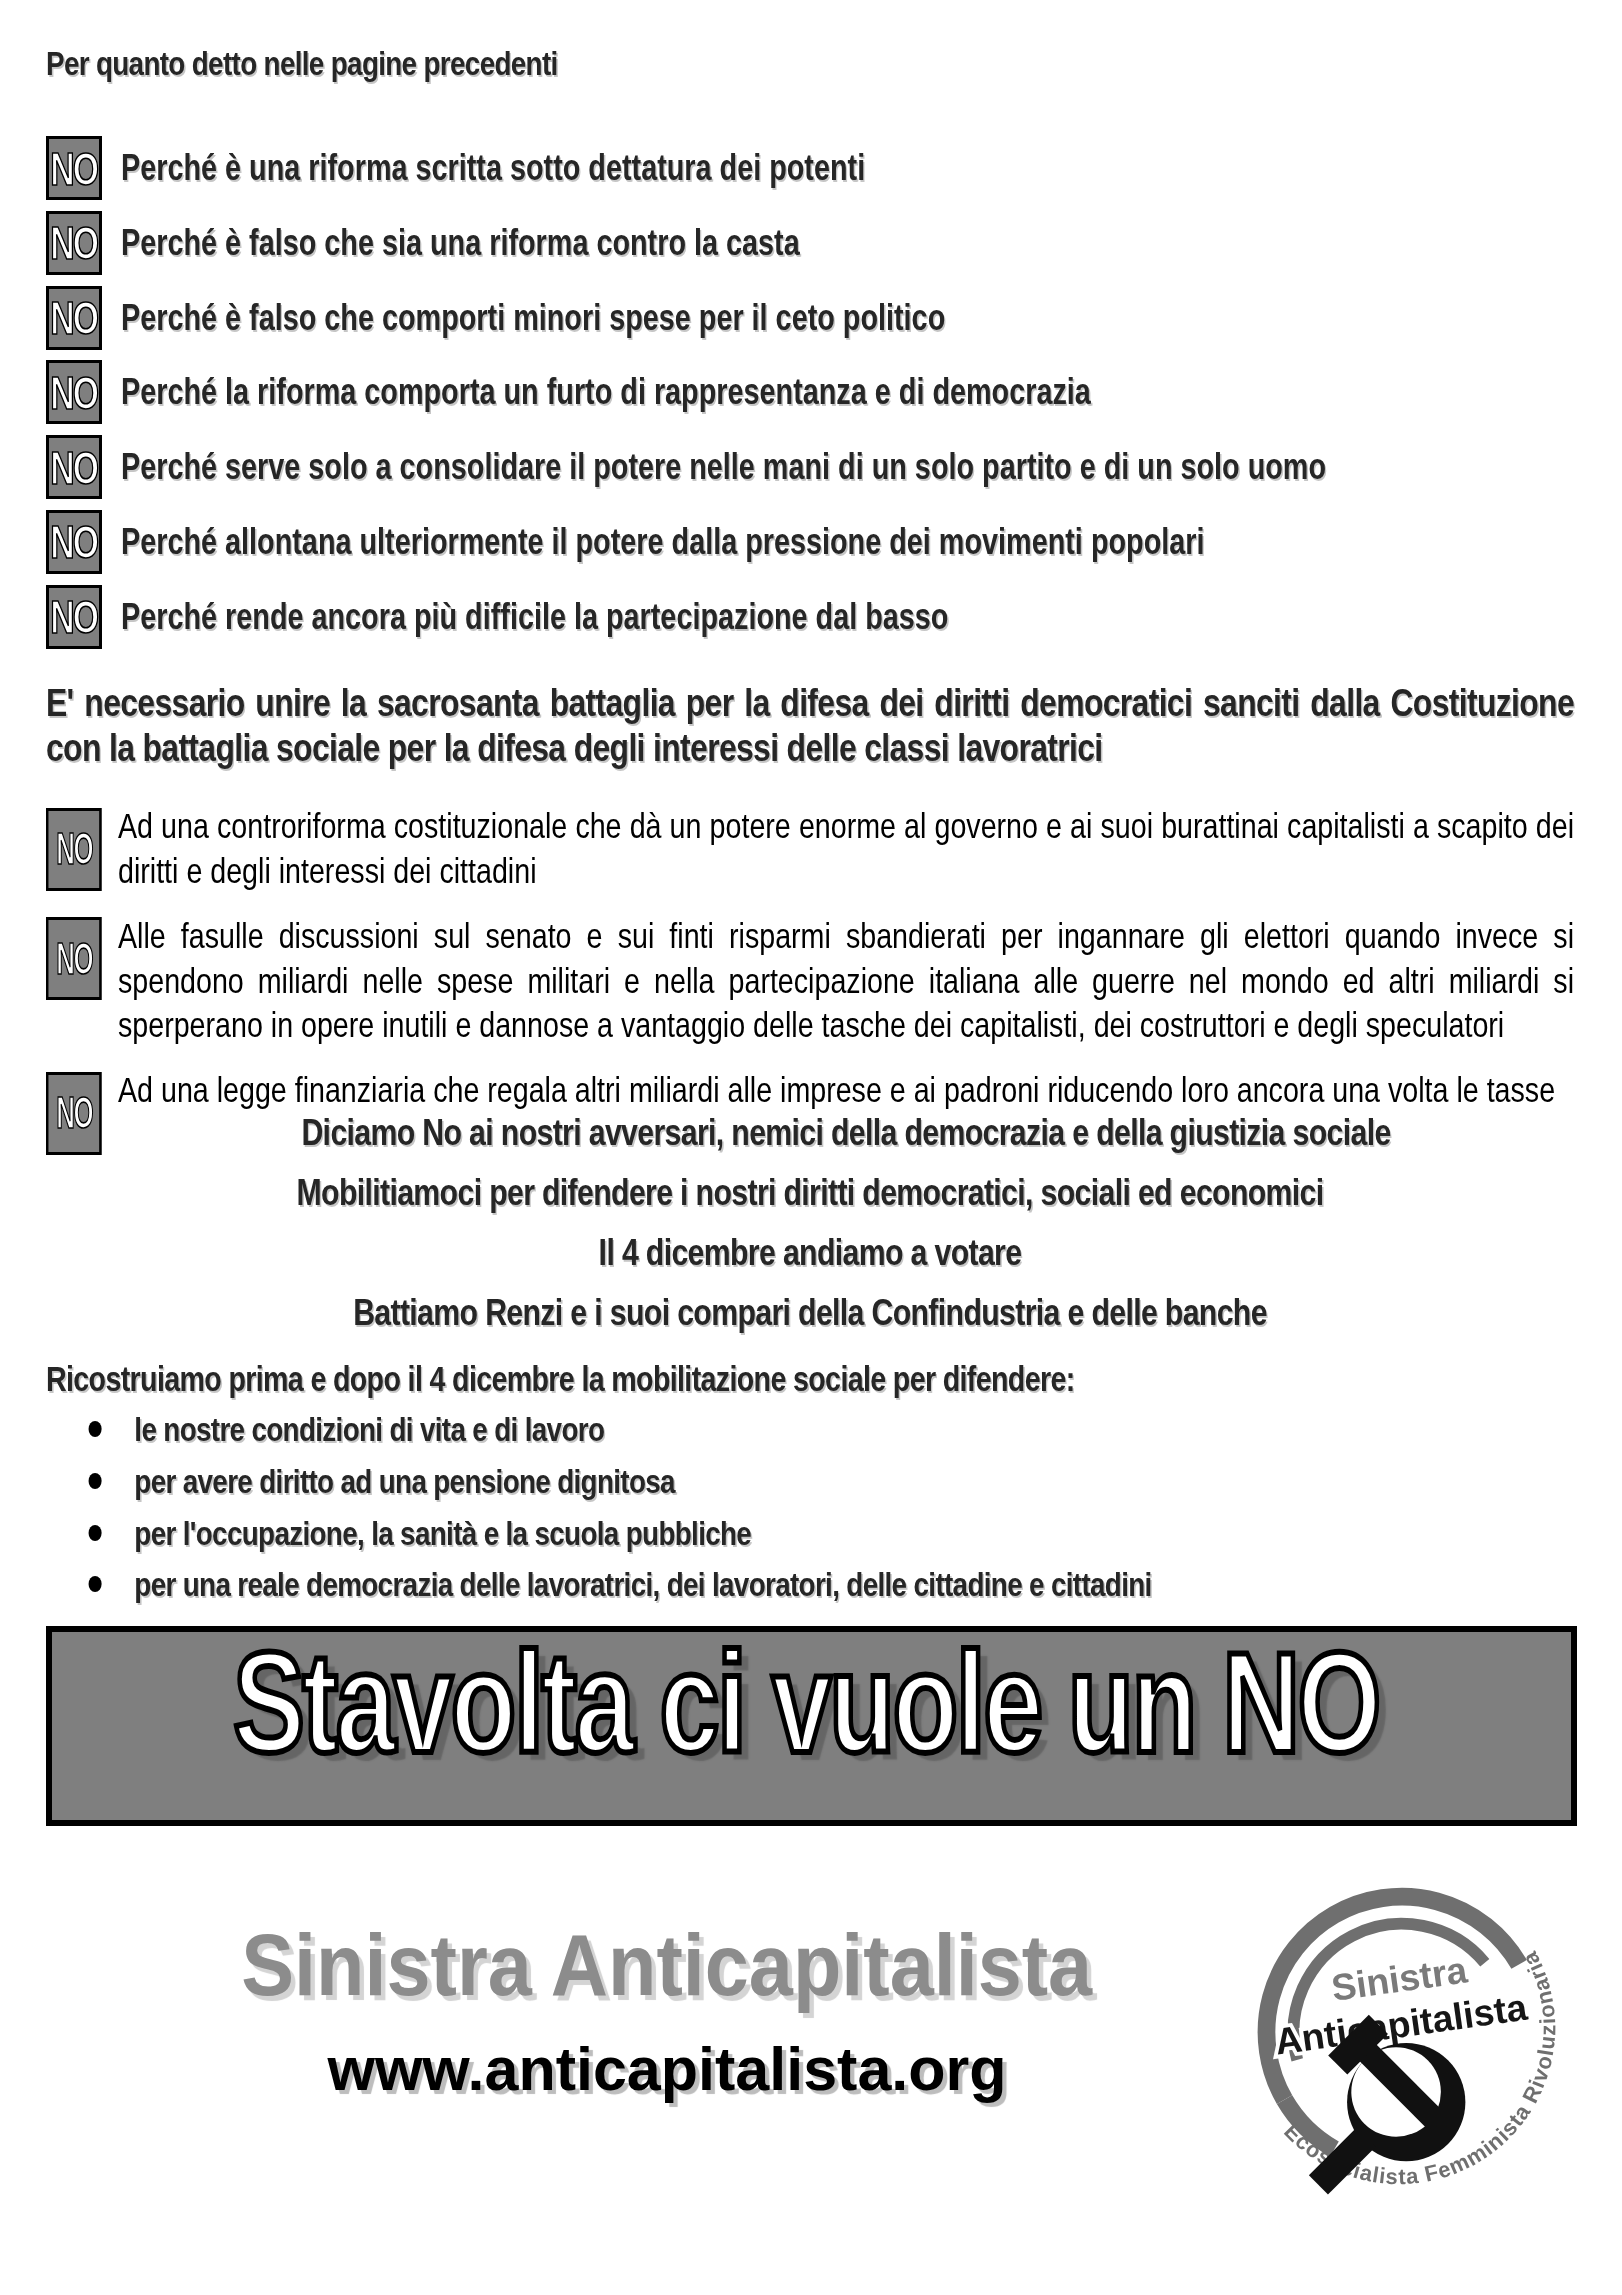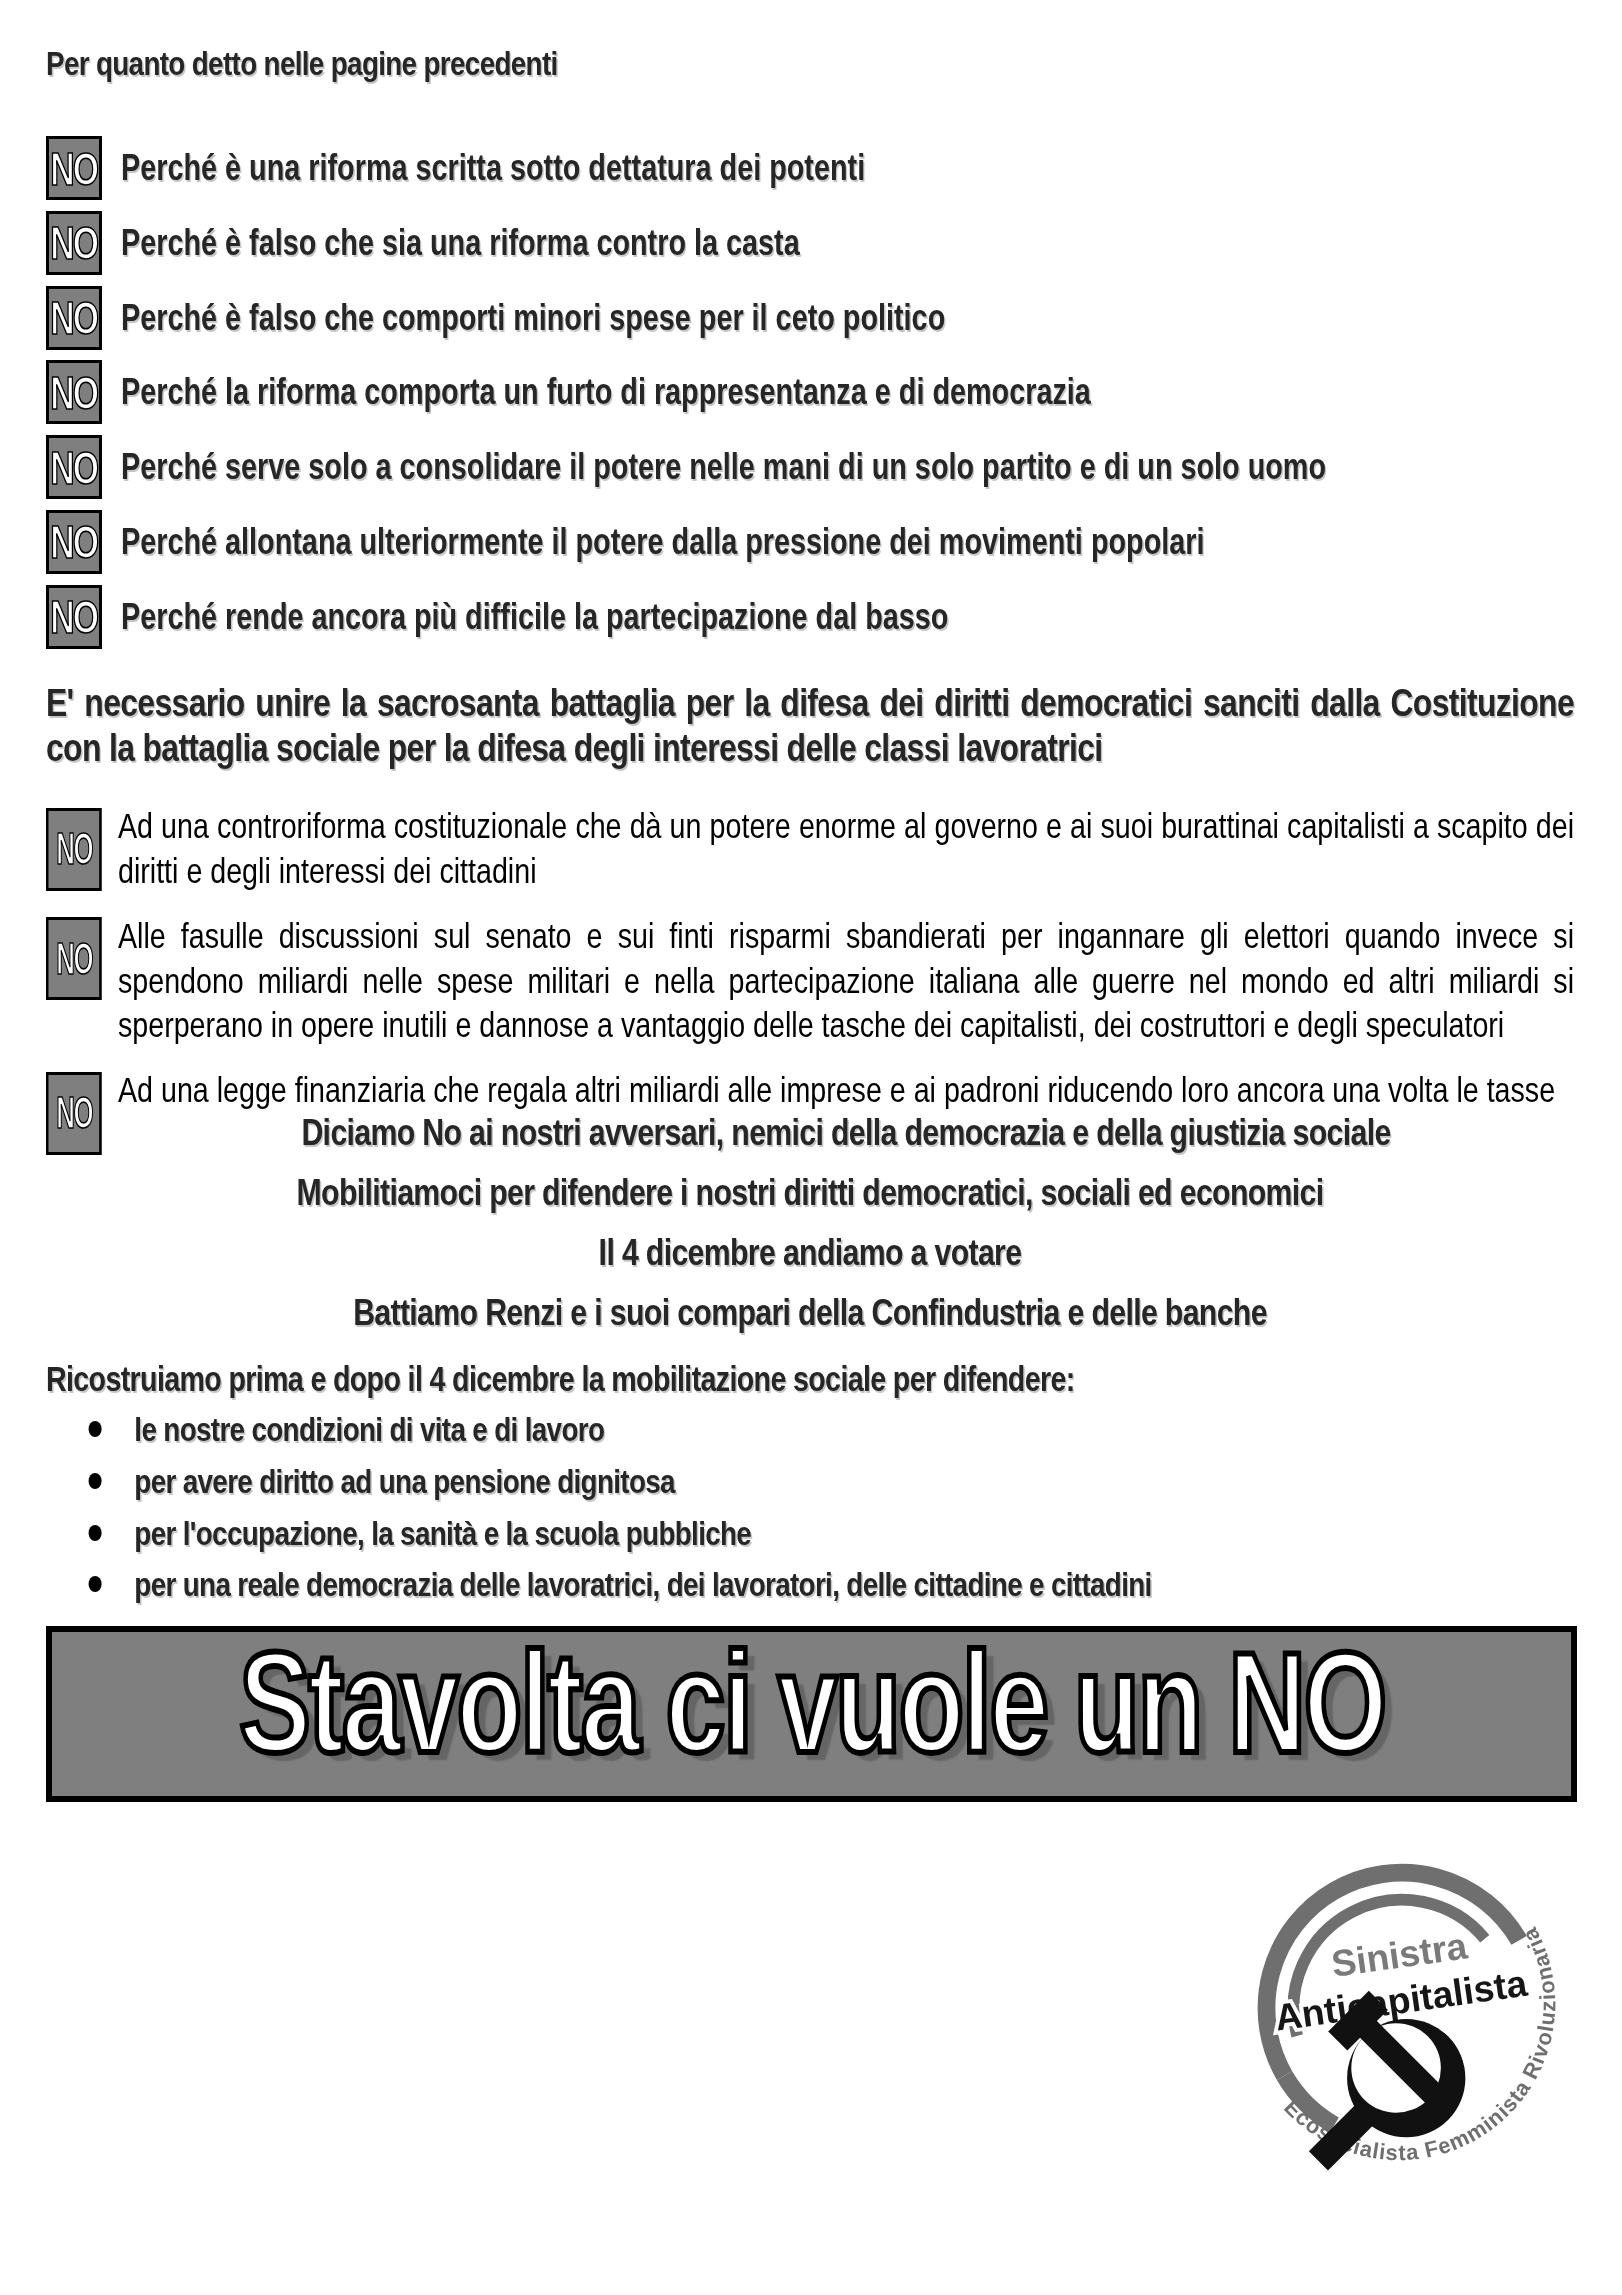--- a/index.html
+++ b/index.html
@@ -68,21 +68,21 @@
     text-shadow:1.7px 1.7px 0 #c6c6c6; letter-spacing:-0.8px;
   }
   ul.bullets li::before {
     content:""; position:absolute; left:52px; top:10px;
     width:16px; height:16px; border-radius:50%; background:#000;
   }
 
   .banner {
     margin-top:22px;
     border:6.8px solid #000; background:#7f7f7f;
-    height:176px; line-height:142px; text-align:center;
+    height:200px; line-height:142px; 
   }
   .banner span {
     display:inline-block; font-weight:bold; font-size:142px; color:#fff;
     -webkit-text-stroke:6px #000;
     letter-spacing:-3.4px;
     transform:scaleX(0.76); transform-origin:center;
     text-shadow:12px 7.6px 1.7px rgba(70,70,70,0.45);
     white-space:nowrap;
   }
 
@@ -184,20 +184,24 @@
   <li>per avere diritto ad una pensione dignitosa</li>
   <li>per l'occupazione, la sanità e la scuola pubbliche</li>
   <li>per una reale democrazia delle lavoratrici, dei lavoratori, delle cittadine e cittadini</li>
 </ul>
 
 <div class="banner">
   <span>Stavolta ci vuole un NO</span>
 </div>
 
 <div class="footer">
+  <div class="footer-left">
+    <div><span class="org">Sinistra Anticapitalista</span></div>
+    <div class="site">www.anticapitalista.org</div>
+  </div>
 
   <svg class="logo" viewBox="0 0 400 400">
 
     <path d="M 61,280 A 160,160 0 0 1 338.6,120" fill="none" stroke="#6f6f6f" stroke-width="21"></path>
     <path d="M 61,280 A 160,160 0 0 0 120,338.6" fill="none" stroke="#6f6f6f" stroke-width="21"></path>
     <path d="M 76,233 A 128,128 0 0 1 298,118" fill="none" stroke="#6f6f6f" stroke-width="14"></path>
 
     <path id="logoArc" d="M 59,319 A 185,185 0 0 0 342,81" fill="none"></path>
     <text font-family="Liberation Sans, sans-serif" font-weight="bold" font-size="26" fill="#6f6f6f" letter-spacing="1">
       <textPath href="#logoArc">Ecosocialista Femminista Rivoluzionaria</textPath>

